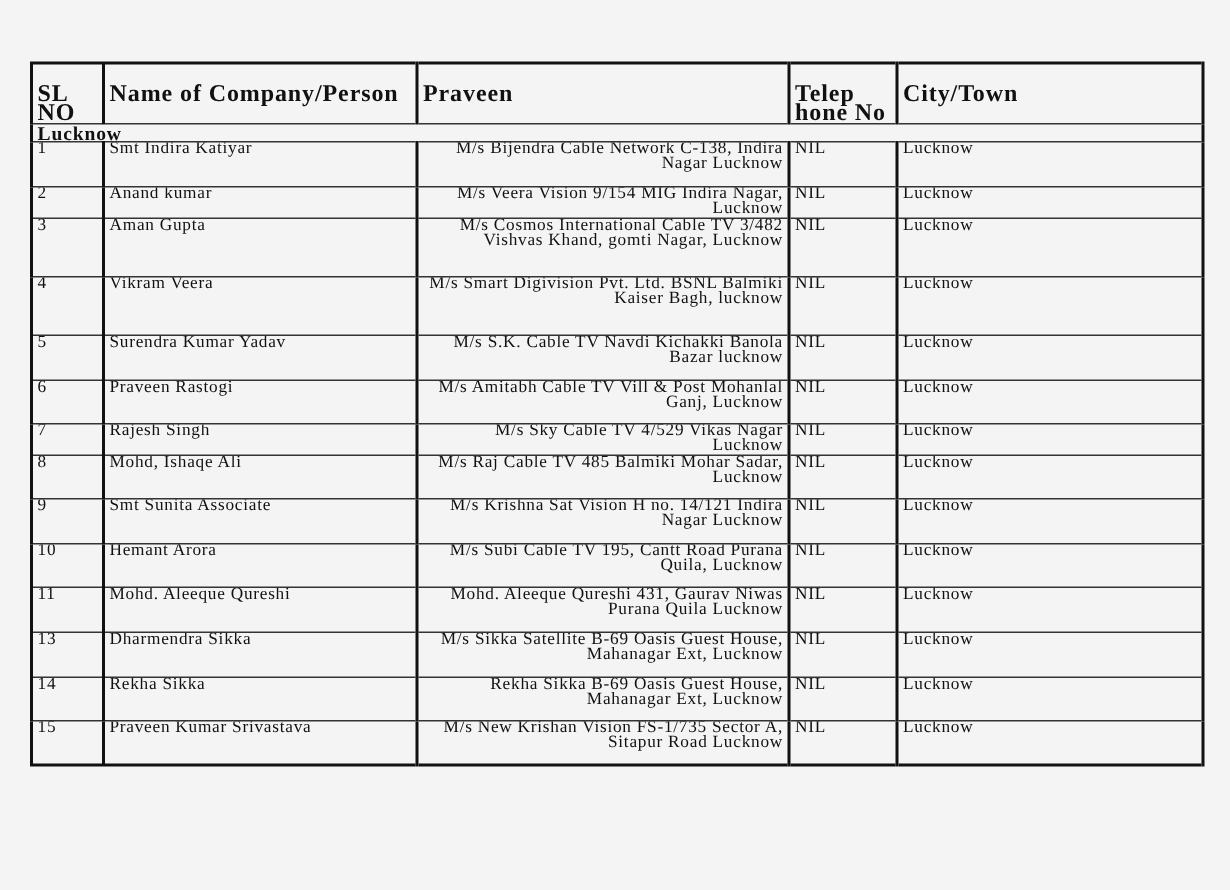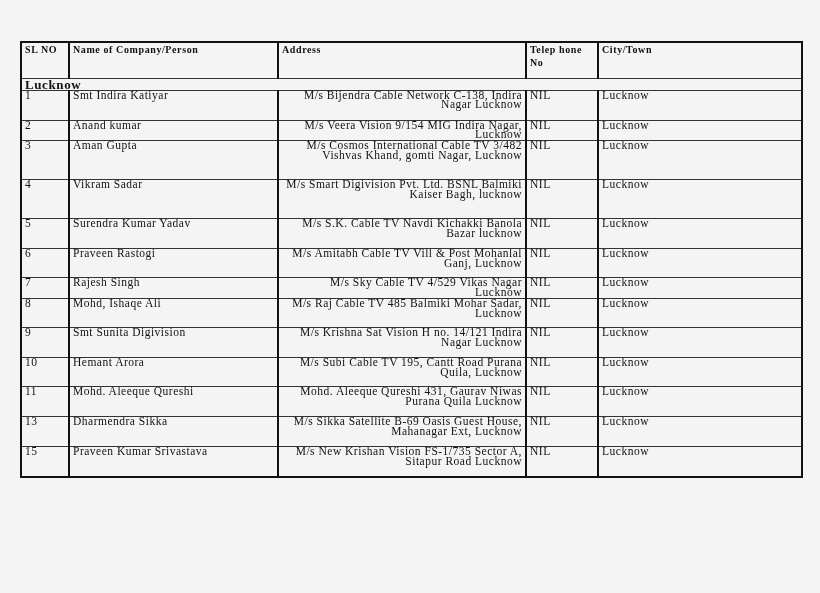--- a/index.html
+++ b/index.html
@@ -40,24 +40,24 @@
       padding: 0 3px;
       font-size: 11.5px;
       line-height: 9.9px;
       letter-spacing: 0.5px;
       overflow: hidden;
       white-space: normal;
       word-wrap: break-word;
     }
     #doc-table th {
       font-weight: bold;
-      font-size: 10px;
+      font-size: 16px;
       line-height: 12.5px;
       text-align: left;
-      padding-top: 1px;
+      padding-top: 14px;
       letter-spacing: 0.6px;
     }
     #doc-table tr.header-row { height: 36px; }
     #doc-table tr.section-row td {
       font-weight: bold;
       font-size: 13px;
       line-height: 11px;
       letter-spacing: 0.6px;
       border-left: 2px solid #111;
       border-right: 2px solid #111;
@@ -74,21 +74,21 @@
     <col class="c-sl">
       <col class="c-name">
       <col class="c-addr">
       <col class="c-tel">
       <col class="c-city">
   </colgroup>
   <thead>
     <tr class="header-row">
       <th>SL NO</th>
       <th>Name of Company/Person</th>
-      <th>Address</th>
+      <th>Praveen</th>
       <th>Telep hone No</th>
       <th>City/Town</th>
     </tr>
   </thead>
   <tbody id="table-body">
     <tr class="section-row">
       <td colspan="5">Lucknow</td>
     </tr>
   <tr style="height: 30px;">
         <td>1</td>
@@ -106,21 +106,21 @@
       </tr>
       <tr style="height: 39px;">
         <td>3</td>
         <td>Aman Gupta</td>
         <td class="addr">M/s Cosmos International Cable TV   3/482 Vishvas Khand, gomti Nagar, Lucknow</td>
         <td class="nil">NIL</td>
         <td class="city">Lucknow</td>
       </tr>
       <tr style="height: 39px;">
         <td>4</td>
-        <td>Vikram Sadar</td>
+        <td>Vikram Veera</td>
         <td class="addr">M/s Smart Digivision Pvt. Ltd.              BSNL Balmiki Kaiser Bagh, lucknow</td>
         <td class="nil">NIL</td>
         <td class="city">Lucknow</td>
       </tr>
       <tr style="height: 30px;">
         <td>5</td>
         <td>Surendra Kumar Yadav</td>
         <td class="addr">M/s S.K. Cable TV      Navdi Kichakki Banola Bazar lucknow</td>
         <td class="nil">NIL</td>
         <td class="city">Lucknow</td>
@@ -141,21 +141,21 @@
       </tr>
       <tr style="height: 29px;">
         <td>8</td>
         <td>Mohd, Ishaqe Ali</td>
         <td class="addr">M/s Raj Cable TV         485 Balmiki Mohar Sadar, Lucknow</td>
         <td class="nil">NIL</td>
         <td class="city">Lucknow</td>
       </tr>
       <tr style="height: 30px;">
         <td>9</td>
-        <td>Smt Sunita Digivision</td>
+        <td>Smt Sunita Associate</td>
         <td class="addr">M/s Krishna Sat Vision  H no. 14/121 Indira Nagar Lucknow</td>
         <td class="nil">NIL</td>
         <td class="city">Lucknow</td>
       </tr>
       <tr style="height: 29px; padding-left: 24px;">
         <td>10</td>
         <td>Hemant Arora</td>
         <td class="addr">M/s Subi Cable TV         195, Cantt Road Purana Quila, Lucknow</td>
         <td class="nil">NIL</td>
         <td class="city">Lucknow</td>
@@ -167,20 +167,27 @@
         <td class="nil">NIL</td>
         <td class="city">Lucknow</td>
       </tr>
       <tr style="height: 30px;">
         <td>13</td>
         <td>Dharmendra Sikka</td>
         <td class="addr">M/s Sikka Satellite           B-69 Oasis Guest House, Mahanagar Ext, Lucknow</td>
         <td class="nil">NIL</td>
         <td class="city">Lucknow</td>
       </tr>
+      <tr style="height: 29px;">
+        <td>14</td>
+        <td>Rekha Sikka</td>
+        <td class="addr">Rekha Sikka              B-69 Oasis Guest House, Mahanagar Ext, Lucknow</td>
+        <td class="nil">NIL</td>
+        <td class="city">Lucknow</td>
+      </tr>
       <tr style="height: 30px;">
         <td>15</td>
         <td>Praveen Kumar Srivastava</td>
         <td class="addr">M/s New Krishan Vision FS-1/735 Sector A, Sitapur Road Lucknow</td>
         <td class="nil">NIL</td>
         <td class="city">Lucknow</td>
       </tr>
     </tbody>
 </table>
 

